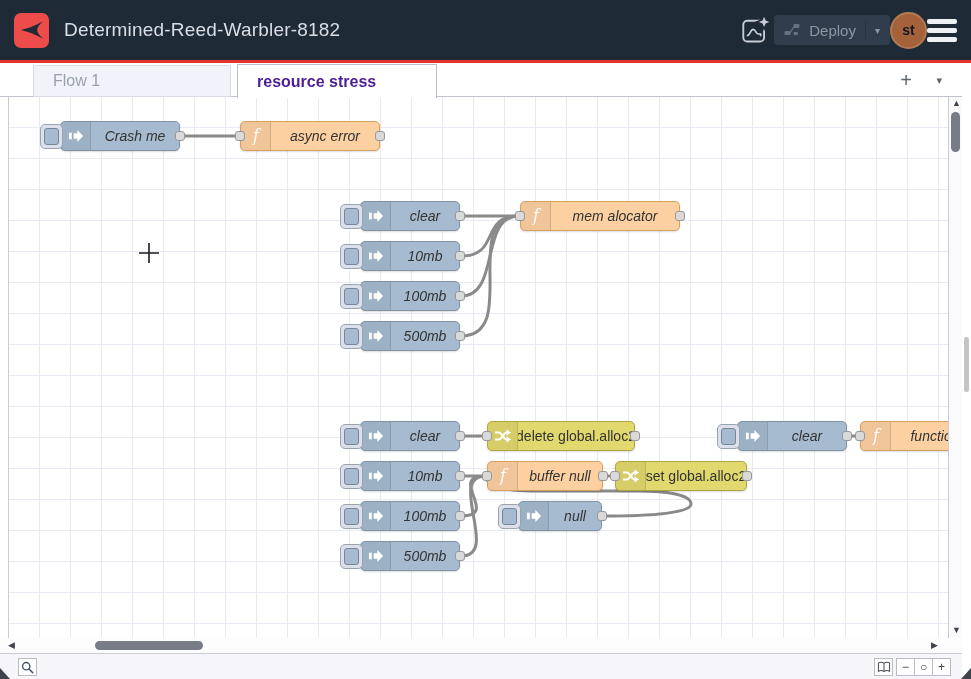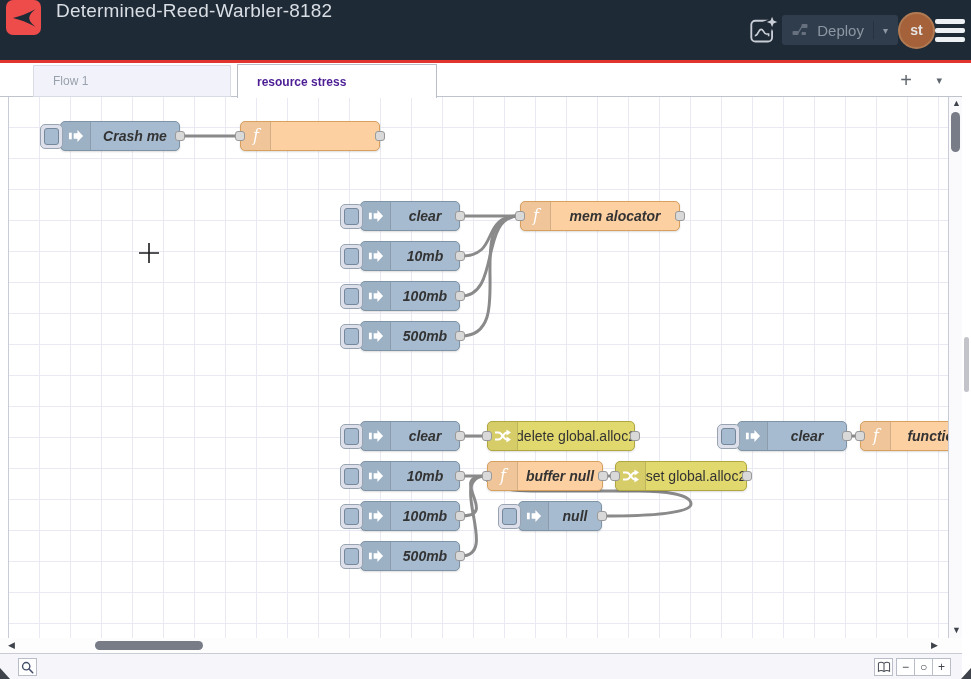--- a/index.html
+++ b/index.html
@@ -1,42 +1,42 @@
 <!DOCTYPE html>
 <html><head>
 <meta charset="utf-8">
 <style>
   html,body{margin:0;padding:0;background:#fff;}
   .screen{position:relative;width:971px;height:679px;overflow:hidden;
     font-family:"Liberation Sans",sans-serif;background:#fff;}
 
   
   .header{position:absolute;left:0;top:0;width:971px;height:60px;background:#1f2a37;
-    display:flex;padding:0 6px;box-sizing:border-box;}
+    display:flex;align-items:center;padding:0 14px;box-sizing:border-box;}
   .logo{width:35px;height:35px;border-radius:7px;background:#ee4b4b;display:flex;
     align-items:center;justify-content:center;flex:0 0 auto;}
   .hdr-title{color:#d9dee4;font-size:19px;margin-left:15px;letter-spacing:.2px;}
   .hdr-right{margin-left:auto;display:flex;align-items:center;}
   .ai-btn{width:36px;height:36px;display:flex;align-items:center;justify-content:center;}
   .deploy-btn{height:30px;background:#303d4d;border-radius:3px;display:flex;align-items:center;
     padding:0 10px;gap:9px;}
   .deploy-label{color:#8d97a3;font-size:15px;}
   .deploy-caret{color:#8d97a3;font-size:10px;border-left:1px solid #27313f;padding-left:9px;height:18px;
     display:flex;align-items:center;}
   .avatar{width:33px;height:33px;border-radius:50%;background:#a5613a;border:2px solid #b07a52;
-    color:#e5e5e5;font-size:14px;font-weight:bold;display:flex;align-items:center;justify-content:center;}
+    color:#0f172a;font-size:14px;font-weight:bold;display:flex;align-items:center;justify-content:center;}
   .menu-btn{display:flex;flex-direction:column;gap:4px;width:30px;}
   .menu-btn span{height:5px;border-radius:2px;background:#eef1f4;}
 
   .red-line{position:absolute;left:0;top:60px;width:971px;height:3px;background:#e0342c;}
 
   
   .tabbar{position:absolute;left:0;top:63px;width:962px;height:34px;background:#fff;
     border-bottom:1px solid #bfc3cc;box-sizing:border-box;}
-  .tab{position:absolute;top:2px;height:32px;box-sizing:border-box;font-size:12px;
+  .tab{position:absolute;top:2px;height:32px;box-sizing:border-box;font-size:16px;
     display:flex;align-items:center;padding-left:19px;}
   .tab-inactive{left:33px;width:198px;background:#f2f3fa;border:1px solid #dadce5;color:#99a1ac;}
   .tab-active{left:237px;width:200px;top:1px;height:34px;background:#fff;border:1px solid #b9bdc7;
     border-bottom:none;color:#4c1d95;font-weight:bold;z-index:2;}
   .tab-add{position:absolute;right:50px;top:0;height:34px;display:flex;align-items:center;
     color:#5f666e;font-size:20px;}
   .tab-caret{position:absolute;right:20px;top:0;height:34px;display:flex;align-items:center;
     color:#5f666e;font-size:11px;}
 
   
@@ -55,21 +55,21 @@
   .node.inject{background:#a6bbcf;border-color:#7e93a5;}
   .node.function{background:#fdd0a2;border-color:#d6a05f;}
   .node.change{background:#e2d96e;border-color:#afa73f;}
   .node.comment{background:#fff;border-color:#a9a9a9;height:32px;border-radius:7px;box-shadow:none;}
   .icon-sec{width:29px;flex:0 0 auto;border-right:1px solid rgba(0,0,0,.12);
     background:rgba(0,0,0,.05);display:flex;align-items:center;justify-content:center;
     border-radius:4px 0 0 4px;}
   .node.comment .icon-sec{background:#f1f1f1;border-right:1px solid #ccc;border-radius:6px 0 0 6px;}
   .lbl{flex:1;display:flex;align-items:center;justify-content:center;font-size:14px;color:#333;
     white-space:nowrap;padding:0 6px;overflow:hidden;}
-  .node.inject .lbl,.node.function .lbl,.node.comment .lbl{font-style:italic;font-weight:bold;}
+  .node.inject .lbl,.node.function .lbl,.node.comment .lbl{font-style:italic;}
   .port{position:absolute;width:10px;height:10px;background:#d9d9d9;border:1px solid #999;
     border-radius:3px;top:9px;box-sizing:border-box;}
   .port.in{left:-6px;}  .port.out{right:-6px;}
   .inj-btn{position:absolute;left:-21px;top:2px;width:23px;height:25px;background:#dde0ea;
     border:1px solid #99a4b2;border-radius:5px;box-sizing:border-box;}
   .inj-btn-inner{position:absolute;left:3px;top:3px;right:3px;bottom:3px;background:#a6bbcf;
     border:1px solid #75889b;border-radius:3px;}
   .crosshair{position:absolute;pointer-events:none;}
 
   
@@ -180,20 +180,21 @@
           <span class="lbl">Crash me</span>
           <div class="port out"></div>
         </div>
         <div class="node function" style="left: 231px; top: 24px; width: 140px;">
           <div class="port in"></div>
           <div class="icon-sec">
             <svg width="16" height="18" viewBox="0 0 16 18">
               <text x="8" y="14" text-anchor="middle" font-family="DejaVu Serif, serif" font-style="italic" font-size="16" fill="#fff">f</text>
             </svg>
           </div>
+          <span class="lbl">async error</span>
           <div class="port out"></div>
         </div>
         <div class="node inject" style="left: 351px; top: 104px; width: 100px;">
           <div class="inj-btn">
             <div class="inj-btn-inner"></div>
           </div>
           <div class="icon-sec">
             <svg width="16" height="16" viewBox="0 0 17 16">
               <rect x="1" y="4.5" width="3" height="7" fill="#fff"></rect>
               <path d="M6,5 h4 V1.5 L16,8 L10,14.5 V11 H6 Z" fill="#fff"></path>

